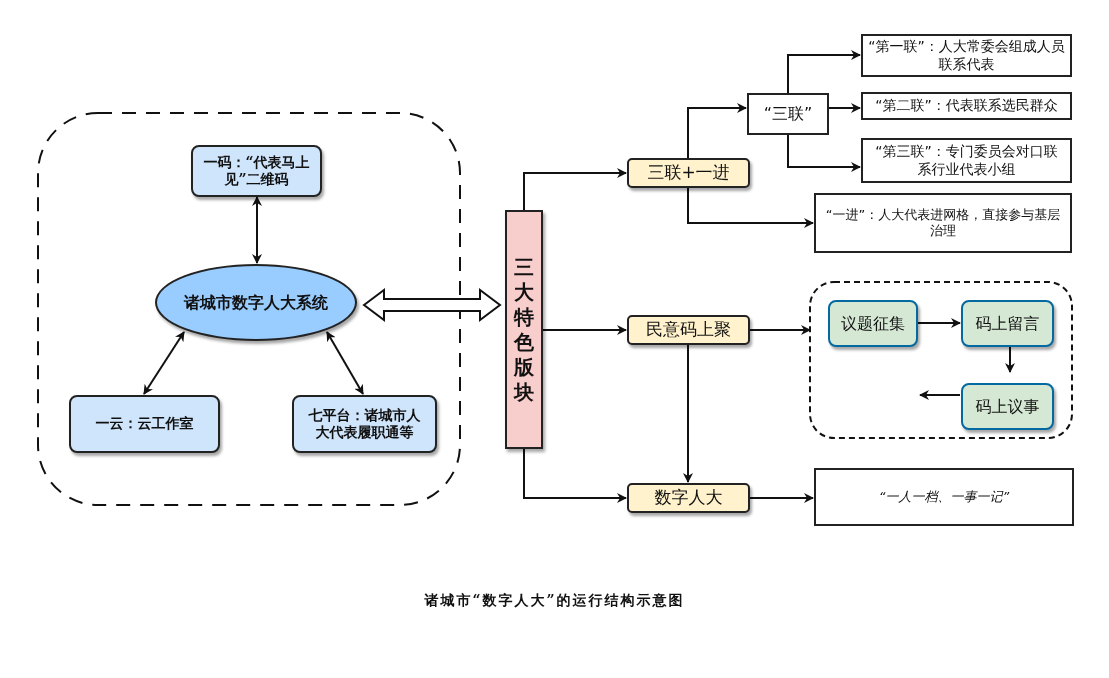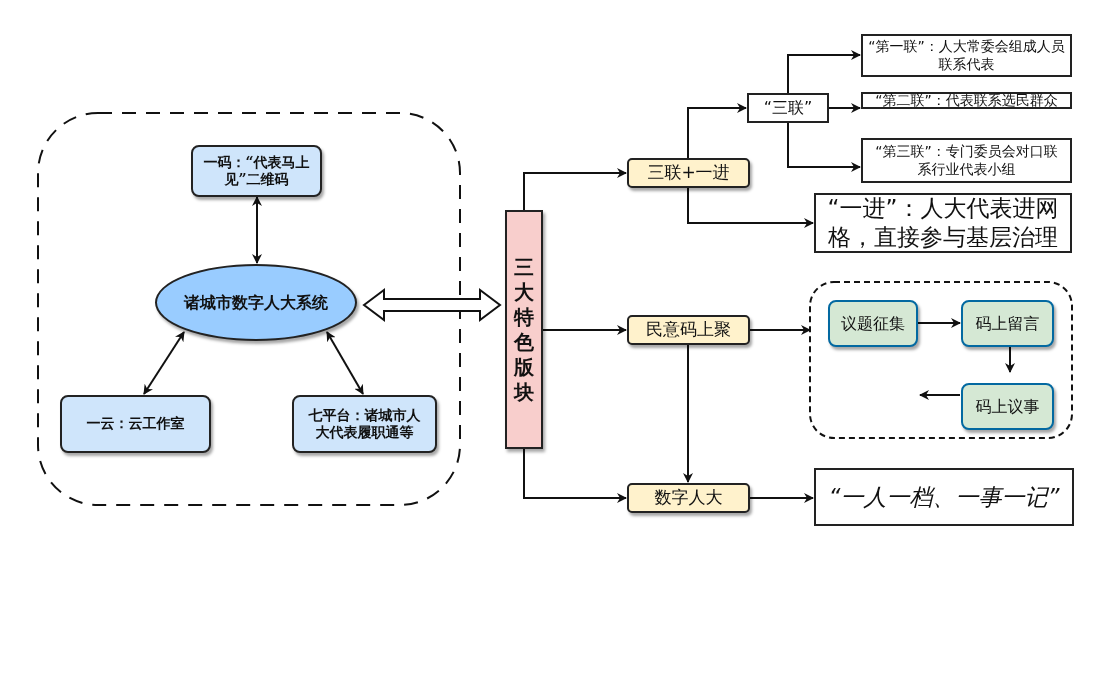--- a/index.html
+++ b/index.html
@@ -13,21 +13,21 @@
           box-shadow:2px 3px 3px rgba(0,0,0,0.35);
           font-family:"DejaVu Serif","Liberation Serif",serif; font-size:14px; font-weight:bold; }
   .ellipse { background:#99ccff; border:2px solid #222; border-radius:50%;
              box-shadow:2px 3px 3px rgba(0,0,0,0.35); font-size:16px; font-weight:bold; }
   .pink { background:#f8cecc; border:2px solid #222; box-shadow:2px 3px 3px rgba(0,0,0,0.35);
           font-size:20px; font-weight:bold; flex-direction:column; }
   .pink span { display:block; line-height:1.25; }
   .yellow { background:#fff2cc; border:2px solid #222; border-radius:5px;
             box-shadow:2px 3px 3px rgba(0,0,0,0.35); font-size:17px; }
   .white { background:#ffffff; border:2px solid #222; font-size:14px; }
-  .white.big { font-size:23px; }
+  .white.big { font-size:13px; }
   .green { background:#d5e8d4; border:2px solid #0369a1; border-radius:8px;
            box-shadow:2px 3px 3px rgba(0,0,0,0.35); font-size:16px; }
   .caption { position:absolute; left:0; width:1109px; top:592px; text-align:center;
              font-family:"DejaVu Serif","Liberation Serif",serif; font-size:14px; font-weight:bold; letter-spacing:2px; }
 </style>
 </head>
 <body>
 
 <div id="canvas">
 
@@ -75,21 +75,21 @@
     <line x1="1010" y1="346" x2="1010" y2="372" stroke="#111" stroke-width="2" marker-end="url(#ah)"></line>
     <line x1="960" y1="395" x2="920" y2="395" stroke="#111" stroke-width="2" marker-end="url(#ah)"></line>
   </svg>
 
   <div class="box blue" style="left:191px;top:145px;width:131px;height:52px;">
     <span>一码：“代表马上见”二维码</span>
   </div>
   <div class="box ellipse" style="left:155px;top:264px;width:202px;height:77px;">
     <span>诸城市数字人大系统</span>
   </div>
-  <div class="box blue" style="left:60px;top:395px;width:151px;height:58px;">
+  <div class="box blue" style="left:69px;top:395px;width:151px;height:58px;">
     <span>一云：云工作室</span>
   </div>
   <div class="box blue" style="left:292px;top:395px;width:145px;height:58px;padding:0 10px;">
     <span>七平台：诸城市人大代表履职通等</span>
   </div>
 
   <div class="box pink" style="left:505px;top:210px;width:38px;height:239px;">
     <span>三</span>
     <span>大</span>
     <span>特</span>
@@ -101,27 +101,27 @@
   <div class="box yellow" style="left:627px;top:158px;width:123px;height:30px;">
     <span>三联+一进</span>
   </div>
   <div class="box yellow" style="left:627px;top:315px;width:123px;height:30px;">
     <span>民意码上聚</span>
   </div>
   <div class="box yellow" style="left:627px;top:483px;width:123px;height:30px;">
     <span>数字人大</span>
   </div>
 
-  <div class="box white" style="left:747px;top:93px;width:82px;height:30px;font-size:16px;">
+  <div class="box white" style="left:747px;top:93px;width:82px;height:42px;font-size:16px;">
     <span>“三联”</span>
   </div>
   <div class="box white" style="left:861px;top:34px;width:211px;height:43px;padding:16px 4px;">
     <span>“第一联”：人大常委会组成人员联系代表</span>
   </div>
-  <div class="box white" style="left:861px;top:92px;width:211px;height:17px;padding:0 4px;">
+  <div class="box white" style="left:861px;top:92px;width:211px;height:28px;padding:0 4px;">
     <span>“第二联”：代表联系选民群众</span>
   </div>
   <div class="box white" style="left:861px;top:138px;width:211px;height:45px;padding:0 6px;">
     <span>“第三联”：专门委员会对口联系行业代表小组</span>
   </div>
   <div class="box white big" style="left:814px;top:193px;width:258px;height:60px;padding:0 6px;">
     <span>“一进”：人大代表进网格，直接参与基层治理</span>
   </div>
 
   <div class="box green" style="left:828px;top:300px;width:90px;height:47px;">
@@ -131,13 +131,14 @@
     <span>码上留言</span>
   </div>
   <div class="box green" style="left:961px;top:372px;width:93px;height:47px;margin-top:11px;">
     <span>码上议事</span>
   </div>
 
   <div class="box white big" style="left:814px;top:468px;width:260px;height:58px;font-style:italic;">
     <span>“一人一档、一事一记”</span>
   </div>
 
+  <div class="caption">诸城市“数字人大”的运行结构示意图</div>
 </div>
 
 </body></html>

